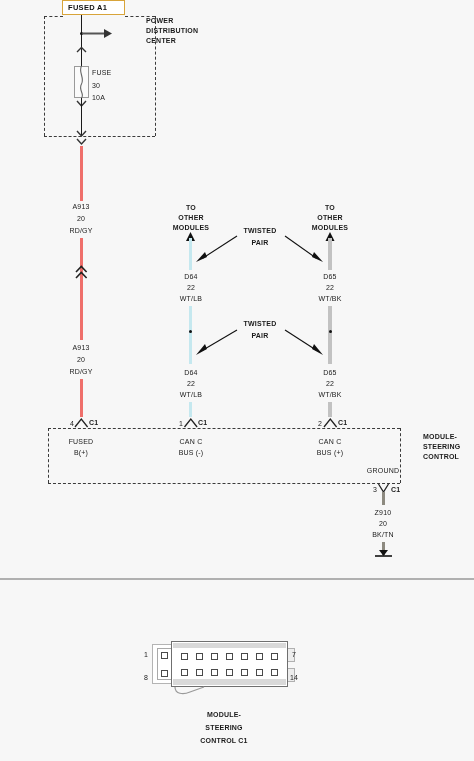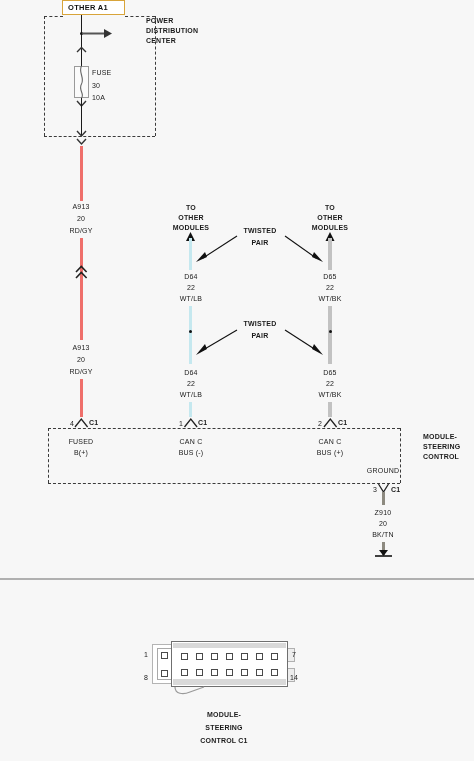--- a/index.html
+++ b/index.html
@@ -125,21 +125,21 @@
   }
 
   svg.ov { position: absolute; left: 0; top: 0; overflow: visible; }
 </style>
 </head>
 <body>
 
 <div class="diagram">
 
   <div class="batt-box" style="left:62px; top:0px; width:63px; height:15px;">
-    <span>OTHER A1</span>
+    <span>FUSED A1</span>
   </div>
 
   <div class="dash-edge-l" style="left:44px; top:16px; height:120px;"></div>
 
   <div class="dash-edge-t" style="left:44px; top:16px; width:19px;"></div>
 
   <div class="dash-edge-t" style="left:125px; top:16px; width:30px;"></div>
 
   <div class="dash-edge-r" style="left:125px; top:16px; width:30px; height:120px;"></div>
 

